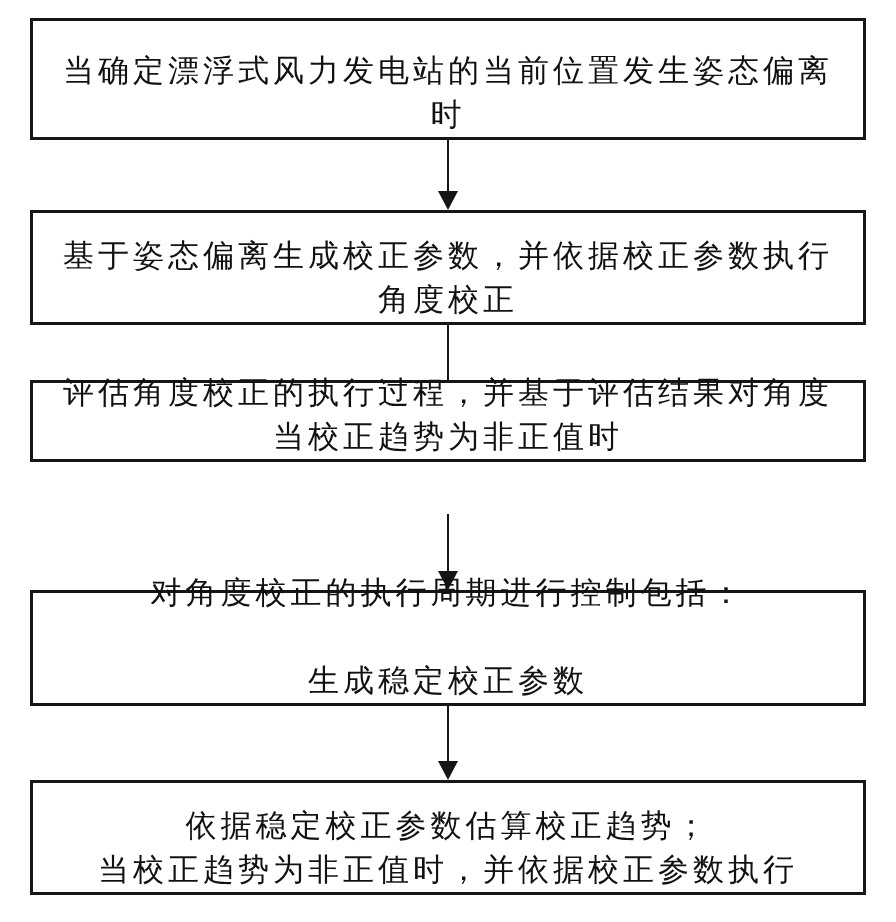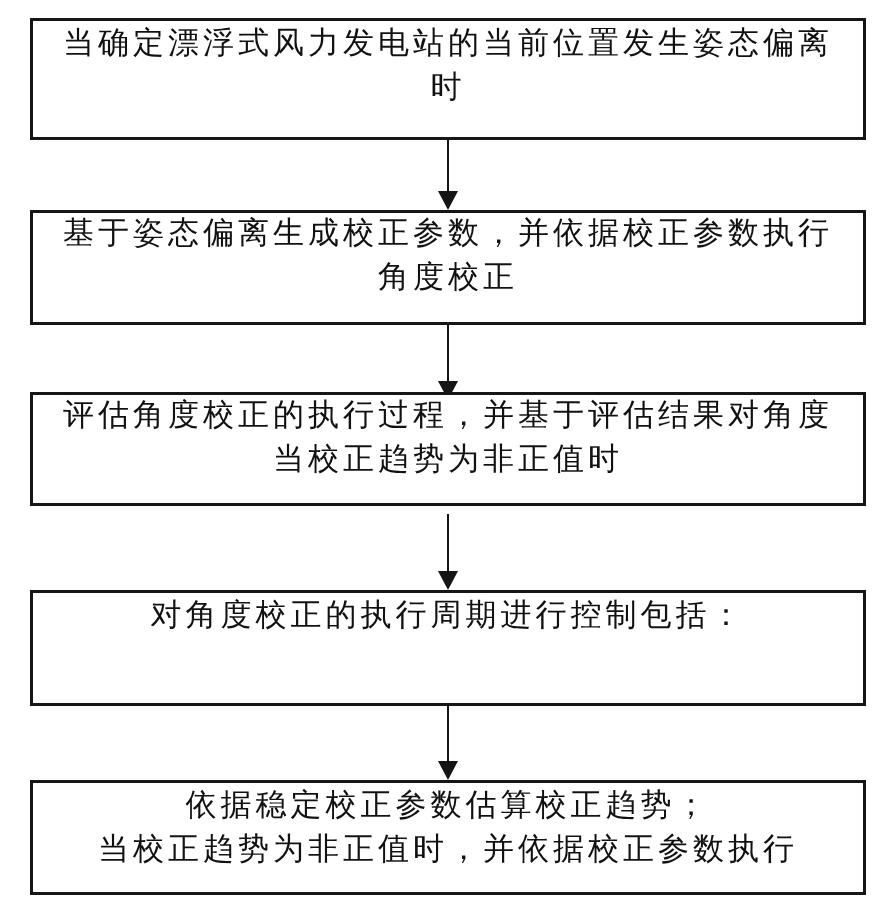--- a/index.html
+++ b/index.html
@@ -15,32 +15,32 @@
     overflow: hidden;
   }
   .flow-box {
     position: absolute;
     left: 30px;
     width: 836px;
     border: 3px solid #161616;
     background: #ffffff;
     display: flex;
     flex-direction: column;
-    justify-content: flex-start;
+    justify-content: flex-end;
     align-items: center;
     text-align: center;
     color: #111111;
     font-size: 31px;
     letter-spacing: 4px;
     line-height: 44px;
     padding: 0 6px;
   }
   .box1 { top: 18px;  height: 122px; }
-  .box2 { top: 210px; height: 115px; font-family: Liberation Mono, monospace; }
-  .box3 { top: 392px; height: 114px; font-family: Liberation Mono, monospace; }
+  .box2 { top: 210px; height: 115px; }
+  .box3 { top: 380px; height: 82px; }
   .box4 { top: 590px; height: 116px; gap: 44px; }
   .box5 { top: 780px; height: 115px; }
 
   .arrow {
     position: absolute;
     left: 50%;
     transform: translateX(-50%);
     width: 22px;
   }
   .arrow1 { top: 140px; height: 70px; }
@@ -99,20 +99,21 @@
     <div class="line">当校正趋势为非正值时</div>
   </div>
 
   <div class="arrow arrow3">
     <div class="arrow-shaft"></div>
     <div class="arrow-head"></div>
   </div>
 
   <div class="flow-box box4">
     <div class="line">对角度校正的执行周期进行控制包括：</div>
+    <div class="line">生成稳定校正参数</div>
   </div>
 
   <div class="arrow arrow4">
     <div class="arrow-shaft"></div>
     <div class="arrow-head"></div>
   </div>
 
   <div class="flow-box box5">
     <div class="line">依据稳定校正参数估算校正趋势；</div>
     <div class="line">当校正趋势为非正值时，并依据校正参数执行</div>

